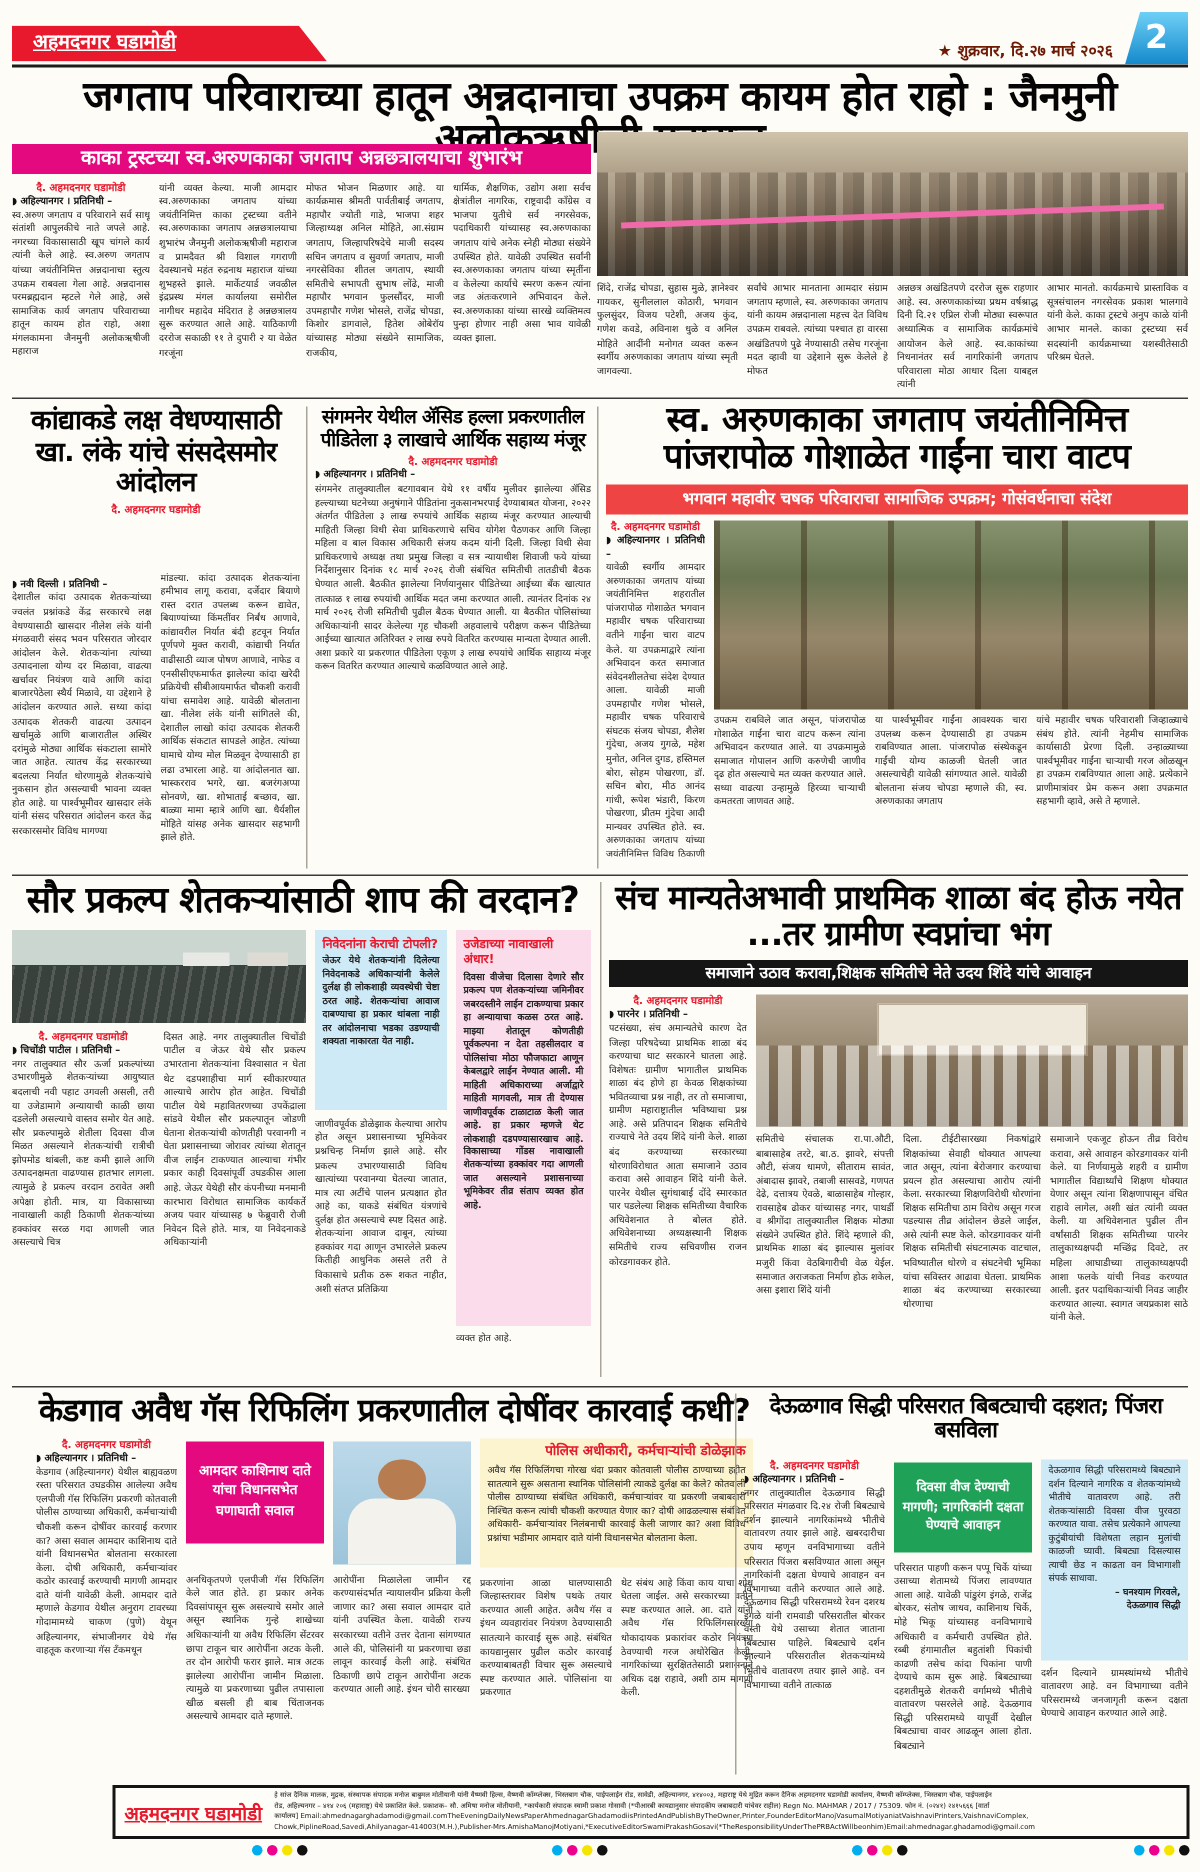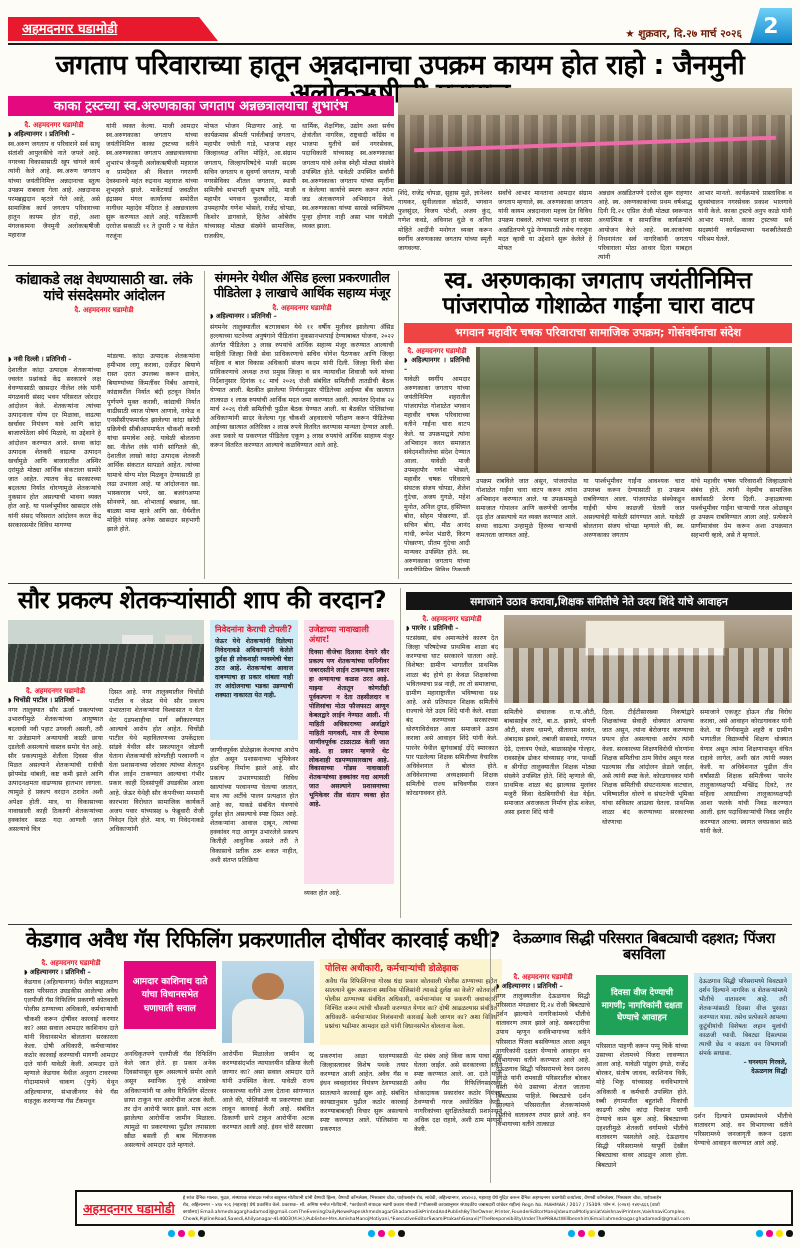--- a/index.html
+++ b/index.html
@@ -95,21 +95,21 @@
       <div class="col">शिंदे, राजेंद्र चोपडा, सुहास मुळे, ज्ञानेश्वर गायकर, सुनीललाल कोठारी, भगवान फुलसुंदर, विजय पटेशी, अजय कुंद, गणेश कवडे, अविनाश धुळे व अनिल मोहिते आदींनी मनोगत व्यक्त करून स्वर्गीय अरुणकाका जगताप यांच्या स्मृती जागवल्या.</div>
       <div class="col">सर्वांचे आभार मानताना आमदार संग्राम जगताप म्हणाले, स्व. अरुणकाका जगताप यांनी कायम अन्नदानाला महत्त्व देत विविध उपक्रम राबवले. त्यांच्या पश्चात हा वारसा अखंडितपणे पुढे नेण्यासाठी तसेच गरजूंना मदत व्हावी या उद्देशाने सुरू केलेले हे मोफत</div>
       <div class="col">अन्नछत्र अखंडितपणे दररोज सुरू राहणार आहे. स्व. अरुणकाकांच्या प्रथम वर्षश्राद्ध दिनी दि.२१ एप्रिल रोजी मोठ्या स्वरूपात अध्यात्मिक व सामाजिक कार्यक्रमांचे आयोजन केले आहे. स्व.काकांच्या निधनानंतर सर्व नागरिकांनी जगताप परिवाराला मोठा आधार दिला याबद्दल त्यांनी</div>
       <div class="col">आभार मानतो. कार्यक्रमाचे प्रास्ताविक व सूत्रसंचालन नगरसेवक प्रकाश भालगावे यांनी केले. काका ट्रस्टचे अनुप काळे यांनी आभार मानले. काका ट्रस्टच्या सर्व सदस्यांनी कार्यक्रमाच्या यशस्वीतेसाठी परिश्रम घेतले.</div>
     </div>
   </div>
 
   <div class="abs hdiv" style="top:265px;"></div>
 
   <div class="abs" style="left:8px;top:271px;width:192px;">
-    <div class="h-xl" style="font-size:14px;line-height:1.15;">कांद्याकडे लक्ष वेधण्यासाठी खा. लंके यांचे संसदेसमोर आंदोलन</div>
+    <div class="h-xl" style="font-size:18px;line-height:1.15;">कांद्याकडे लक्ष वेधण्यासाठी खा. लंके यांचे संसदेसमोर आंदोलन</div>
     <div class="dlp" style="margin-top:3px;">दै. अहमदनगर घडामोडी</div>
     <div class="cols" style="margin-top:2px;height:250px;align-items:center;">
       <div class="col">
         <div class="dll">◗ नवी दिल्ली । प्रतिनिधी –</div>
         <span>देशातील कांदा उत्पादक शेतकऱ्यांच्या ज्वलंत प्रश्नांकडे केंद्र सरकारचे लक्ष वेधण्यासाठी खासदार नीलेश लंके यांनी मंगळवारी संसद भवन परिसरात जोरदार आंदोलन केले. शेतकऱ्यांना त्यांच्या उत्पादनाला योग्य दर मिळावा, वाढत्या खर्चावर नियंत्रण यावे आणि कांदा बाजारपेठेला स्थैर्य मिळावे, या उद्देशाने हे आंदोलन करण्यात आले. सध्या कांदा उत्पादक शेतकरी वाढत्या उत्पादन खर्चामुळे आणि बाजारातील अस्थिर दरांमुळे मोठ्या आर्थिक संकटाला सामोरे जात आहेत. त्यातच केंद्र सरकारच्या बदलत्या निर्यात धोरणामुळे शेतकऱ्यांचे नुकसान होत असल्याची भावना व्यक्त होत आहे. या पार्श्वभूमीवर खासदार लंके यांनी संसद परिसरात आंदोलन करत केंद्र सरकारसमोर विविध मागण्या</span>
       </div>
       <div class="col">मांडल्या. कांदा उत्पादक शेतकऱ्यांना हमीभाव लागू करावा, दर्जेदार बियाणे रास्त दरात उपलब्ध करून द्यावेत, बियाण्यांच्या किंमतींवर निर्बंध आणावे, कांद्यावरील निर्यात बंदी हटवून निर्यात पूर्णपणे मुक्त करावी, कांद्याची निर्यात वाढीसाठी व्याज पोषण आणावे, नाफेड व एनसीसीएफमार्फत झालेल्या कांदा खरेदी प्रक्रियेची सीबीआयमार्फत चौकशी करावी यांचा समावेश आहे. यावेळी बोलताना खा. नीलेश लंके यांनी सांगितले की, देशातील लाखो कांदा उत्पादक शेतकरी आर्थिक संकटात सापडले आहेत. त्यांच्या घामाचे योग्य मोल मिळवून देण्यासाठी हा लढा उभारला आहे. या आंदोलनात खा. भास्करराव भगरे, खा. बजरंगअप्पा सोनवणे, खा. शोभाताई बच्छाव, खा. बाळ्या मामा म्हात्रे आणि खा. धैर्यशील मोहिते यांसह अनेक खासदार सहभागी झाले होते.</div>
     </div>
   </div>
   <div class="abs vrule" style="left:204px;top:271px;height:308px;"></div>
@@ -170,20 +170,21 @@
       <div class="ibox bpink abs" style="left:296px;top:0;width:90px;height:264px;">
         <div class="t">उजेडाच्या नावाखाली अंधार!</div>
         <div class="b" style="font-weight:bold;">दिवसा वीजेचा दिलासा देणारे सौर प्रकल्प पण शेतकऱ्यांच्या जमिनीवर जबरदस्तीने लाईन टाकण्याचा प्रकार हा अन्यायाचा कळस ठरत आहे. माझ्या शेतातून कोणतीही पूर्वकल्पना न देता तहसीलदार व पोलिसांचा मोठा फौजफाटा आणून केबलद्वारे लाईन नेण्यात आली. मी माहिती अधिकाराच्या अर्जाद्वारे माहिती मागवली, मात्र ती देण्यास जाणीवपूर्वक टाळाटाळ केली जात आहे. हा प्रकार म्हणजे थेट लोकशाही दडपण्यासारखाच आहे. विकासाच्या गोंडस नावाखाली शेतकऱ्यांच्या हक्कांवर गदा आणली जात असल्याने प्रशासनाच्या भूमिकेवर तीव्र संताप व्यक्त होत आहे.</div>
       </div>
       <div class="col abs" style="left:296px;top:268px;width:90px;height:12px;">व्यक्त होत आहे.</div>
     </div>
   </div>
   <div class="abs vrule" style="left:400px;top:588px;height:330px;"></div>
 
   <div class="abs" style="left:406px;top:588px;width:386px;">
+    <div class="h-xl" style="font-size:22px;line-height:1.1;">संच मान्यतेअभावी प्राथमिक शाळा बंद होऊ नयेत ...तर ग्रामीण स्वप्नांचा भंग</div>
     <div class="kicker kk" style="height:18px;font-size:10.5px;line-height:18px;margin-top:4px;">समाजाने उठाव करावा,शिक्षक समितीचे नेते उदय शिंदे यांचे आवाहन</div>
     <div style="position:relative;height:252px;margin-top:5px;">
       <div class="col abs" style="left:0;top:0;width:92px;height:252px;">
         <div class="dlp">दै. अहमदनगर घडामोडी</div>
         <div class="dll">◗ पारनेर । प्रतिनिधी –</div>
         <span>पटसंख्या, संच अमान्यतेचे कारण देत जिल्हा परिषदेच्या प्राथमिक शाळा बंद करण्याचा घाट सरकारने घातला आहे. विशेषतः ग्रामीण भागातील प्राथमिक शाळा बंद होणे हा केवळ शिक्षकांच्या भवितव्याचा प्रश्न नाही, तर तो समाजाचा, ग्रामीण महाराष्ट्रातील भविष्याचा प्रश्न आहे. असे प्रतिपादन शिक्षक समितीचे राज्याचे नेते उदय शिंदे यांनी केले. शाळा बंद करण्याच्या सरकारच्या धोरणाविरोधात आता समाजाने उठाव करावा असे आवाहन शिंदे यांनी केले. पारनेर येथील सुगंधाबाई दोंदे स्मारकात पार पडलेल्या शिक्षक समितीच्या वैचारिक अधिवेशनात ते बोलत होते. अधिवेशनाच्या अध्यक्षस्थानी शिक्षक समितीचे राज्य सचिवणीस राजन कोरडगावकर होते.</span>
       </div>
       <div class="ph ph-school abs" style="left:98px;top:0;width:288px;height:88px;">
           <div class="banner"></div>
           <div class="crowd"></div>
@@ -207,21 +208,21 @@
         <span>केडगाव (अहिल्यानगर) येथील बाह्यवळण रस्ता परिसरात उघडकीस आलेल्या अवैध एलपीजी गॅस रिफिलिंग प्रकरणी कोतवाली पोलीस ठाण्याच्या अधिकारी, कर्मचाऱ्यांची चौकशी करून दोषींवर कारवाई करणार का? असा सवाल आमदार काशिनाथ दाते यांनी विधानसभेत बोलताना सरकारला केला. दोषी अधिकारी, कर्मचाऱ्यांवर कठोर कारवाई करण्याची मागणी आमदार दाते यांनी यावेळी केली. आमदार दाते म्हणाले केडगाव येथील अनुराग टावरच्या गोदामामध्ये चाकण (पुणे) येथून अहिल्यानगर, संभाजीनगर येथे गॅस वाहतूक करणाऱ्या गॅस टँकमधून</span>
       </div>
       <div class="kicker kp ibox abs" style="left:100px;top:2px;width:92px;height:68px;font-size:9px;line-height:1.5;display:flex;align-items:center;justify-content:center;">आमदार काशिनाथ दाते यांचा विधानसभेत घणाघाती सवाल</div>
       <div class="col abs" style="left:100px;top:90px;width:92px;height:132px;">अनधिकृतपणे एलपीजी गॅस रिफिलिंग केले जात होते. हा प्रकार अनेक दिवसांपासून सुरू असल्याचे समोर आले असून स्थानिक गुन्हे शाखेच्या अधिकाऱ्यांनी या अवैध रिफिलिंग सेंटरवर छापा टाकून चार आरोपींना अटक केली. तर दोन आरोपी फरार झाले. मात्र अटक झालेल्या आरोपींना जामीन मिळाला. त्यामुळे या प्रकरणाच्या पुढील तपासाला खीळ बसली ही बाब चिंताजनक असल्याचे आमदार दाते म्हणाले.</div>
       <div class="ph ph-port abs" style="left:198px;top:2px;width:92px;height:82px;">
           <div class="shirt"></div>
           <div class="head"></div>
         </div>
       <div class="col abs" style="left:198px;top:90px;width:92px;height:132px;">आरोपींना मिळालेला जामीन रद्द करण्यासंदर्भात न्यायालयीन प्रक्रिया केली जाणार का? असा सवाल आमदार दाते यांनी उपस्थित केला. यावेळी राज्य सरकारच्या वतीने उत्तर देताना सांगण्यात आले की, पोलिसांनी या प्रकरणाचा छडा लावून कारवाई केली आहे. संबंधित ठिकाणी छापे टाकून आरोपींना अटक करण्यात आली आहे. इंधन चोरी सारख्या</div>
       <div class="ibox byellow abs" style="left:296px;top:0;width:182px;height:86px;">
-        <div class="t" style="font-size:9px;">पोलिस अधीकारी, कर्मचाऱ्यांची डोळेझाक</div>
+        <div class="t" style="font-size:9px;text-align:right;">पोलिस अधीकारी, कर्मचाऱ्यांची डोळेझाक</div>
         <div class="b">अवैध गॅस रिफिलिंगचा गोरख धंदा प्रकार कोतवाली पोलीस ठाण्याच्या हद्दीत सातत्याने सुरू असताना स्थानिक पोलिसांनी त्याकडे दुर्लक्ष का केले? कोतवाली पोलीस ठाण्याच्या संबंधित अधिकारी, कर्मचाऱ्यांवर या प्रकरणी जबाबदारी निश्चित करून त्यांची चौकशी करण्यात येणार का? दोषी आढळल्यास संबंधित अधिकारी- कर्मचाऱ्यांवर निलंबनाची कारवाई केली जाणार का? अशा विविध प्रश्नांचा भडीमार आमदार दाते यांनी विधानसभेत बोलताना केला.</div>
       </div>
       <div class="col abs" style="left:296px;top:92px;width:88px;height:130px;">प्रकरणांना आळा घालण्यासाठी जिल्हास्तरावर विशेष पथके तयार करण्यात आली आहेत. अवैध गॅस व इंधन व्यवहारांवर नियंत्रण ठेवण्यासाठी सातत्याने कारवाई सुरू आहे. संबंधित कायद्यानुसार पुढील कठोर कारवाई करण्याबाबतही विचार सुरू असल्याचे स्पष्ट करण्यात आले. पोलिसांना या प्रकरणात</div>
       <div class="col abs" style="left:390px;top:92px;width:88px;height:130px;">थेट संबंध आहे किंवा काय याचा शोध घेतला जाईल. असे सरकारच्या वतीने स्पष्ट करण्यात आले. आ. दाते यांनी अवैध गॅस रिफिलिंगसारख्या धोकादायक प्रकारांवर कठोर नियंत्रण ठेवण्याची गरज अधोरेखित केली. नागरिकांच्या सुरक्षिततेसाठी प्रशासनाने अधिक दक्ष राहावे, अशी ठाम मागणी केली.</div>
     </div>
   </div>
   <div class="abs vrule" style="left:490px;top:929px;height:254px;"></div>
 
   <div class="abs" style="left:496px;top:931px;width:296px;">
     <div class="h-xl" style="font-size:14.5px;line-height:1.1;">देऊळगाव सिद्धी परिसरात बिबट्याची दहशत; पिंजरा बसविला</div>

